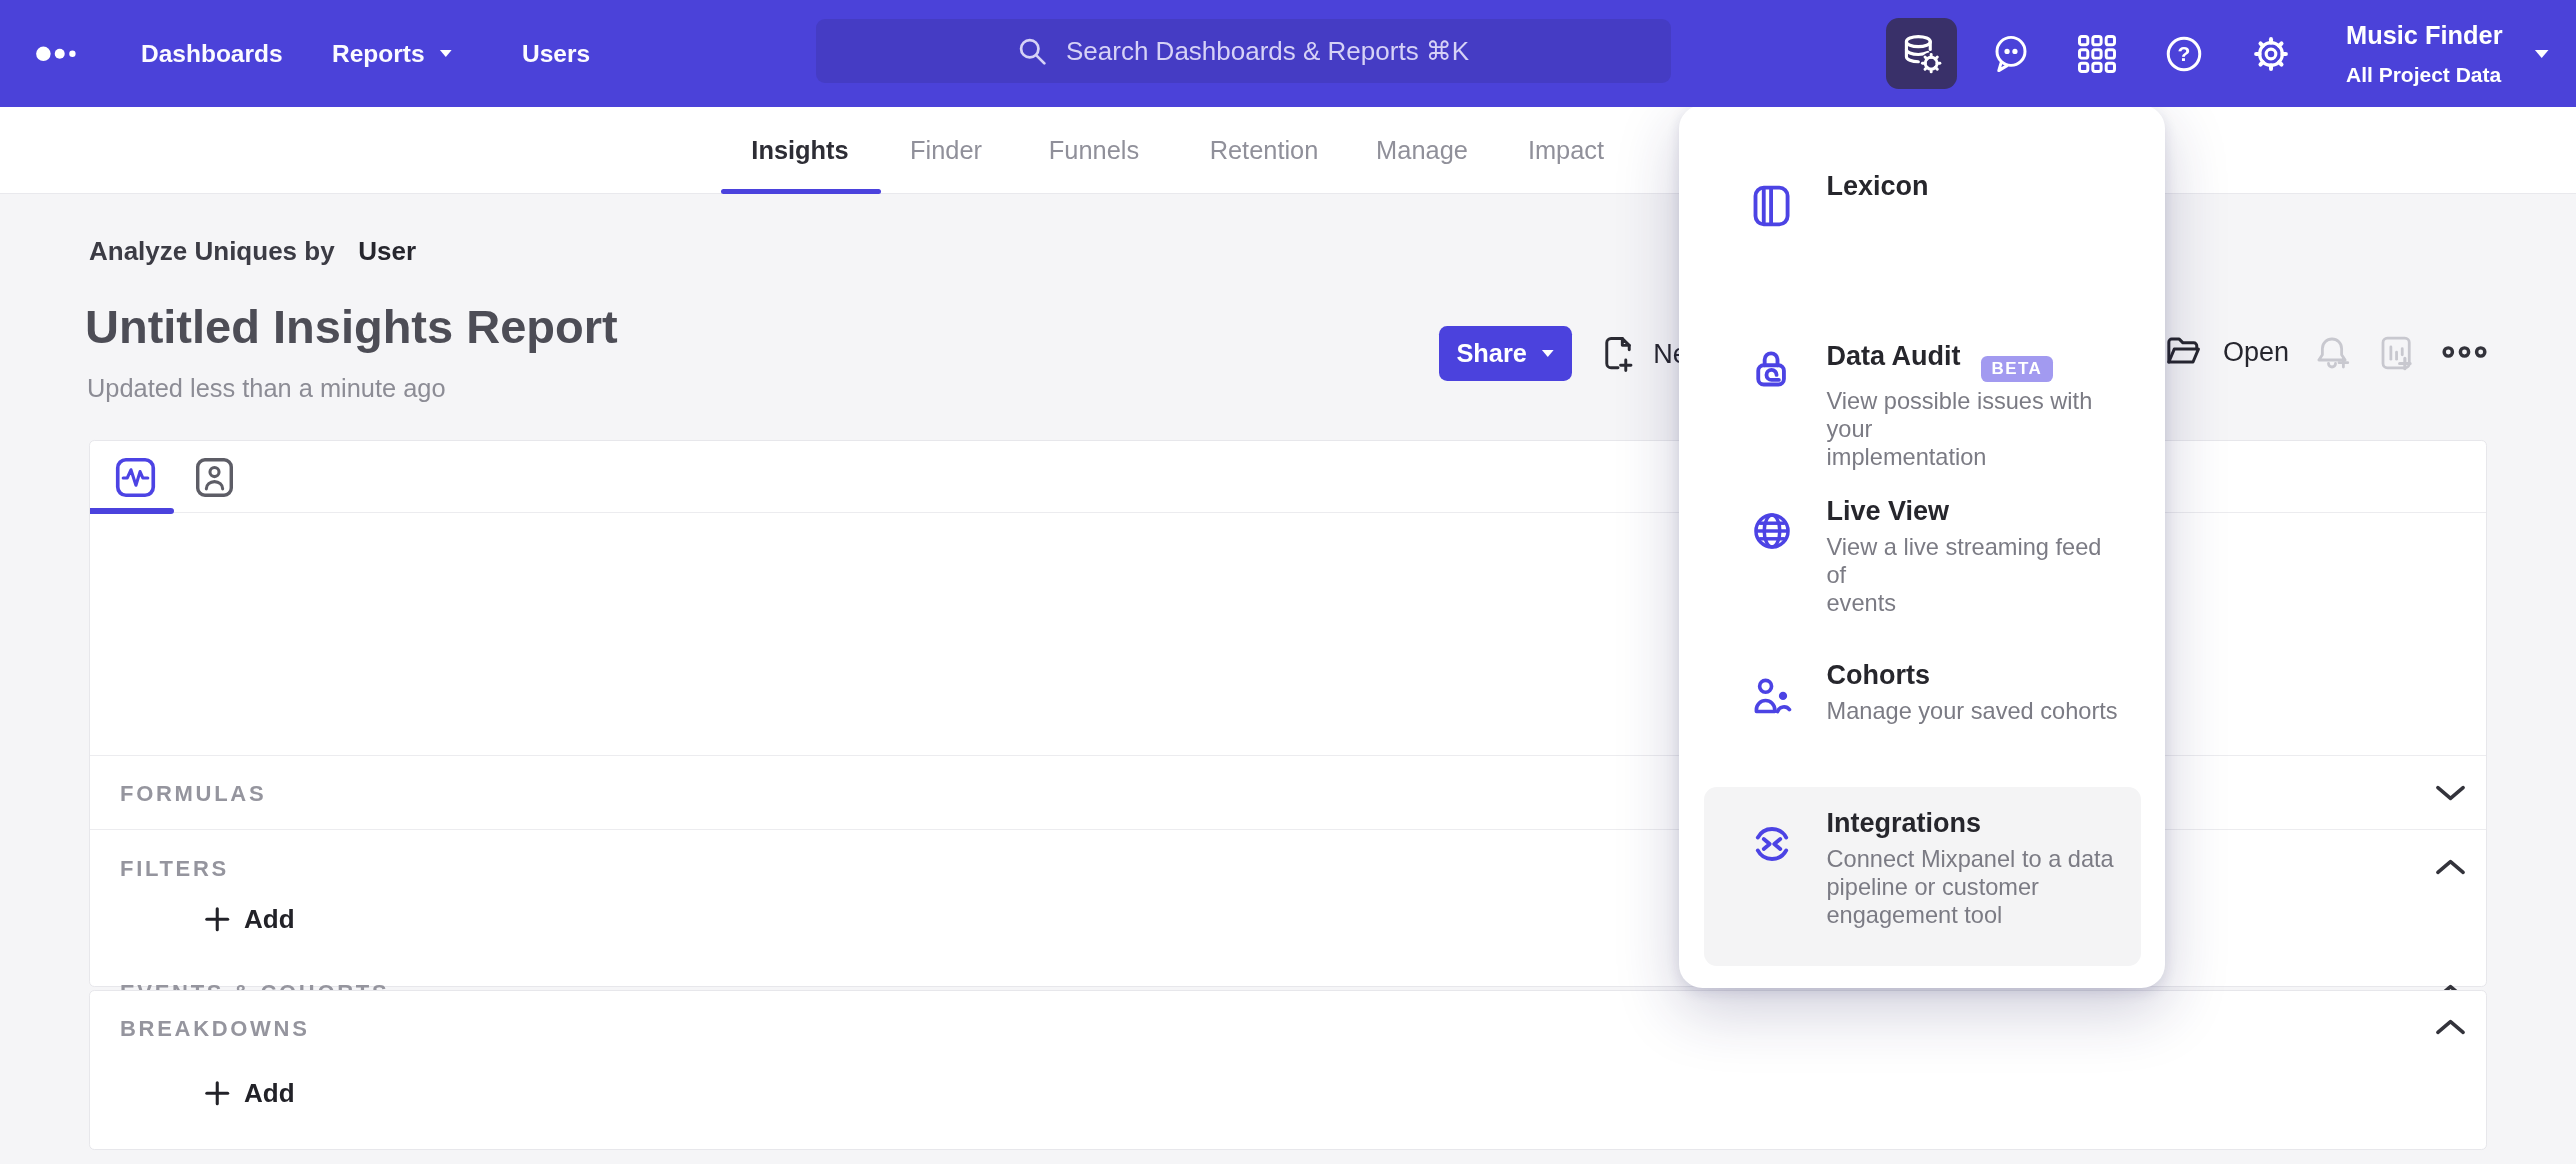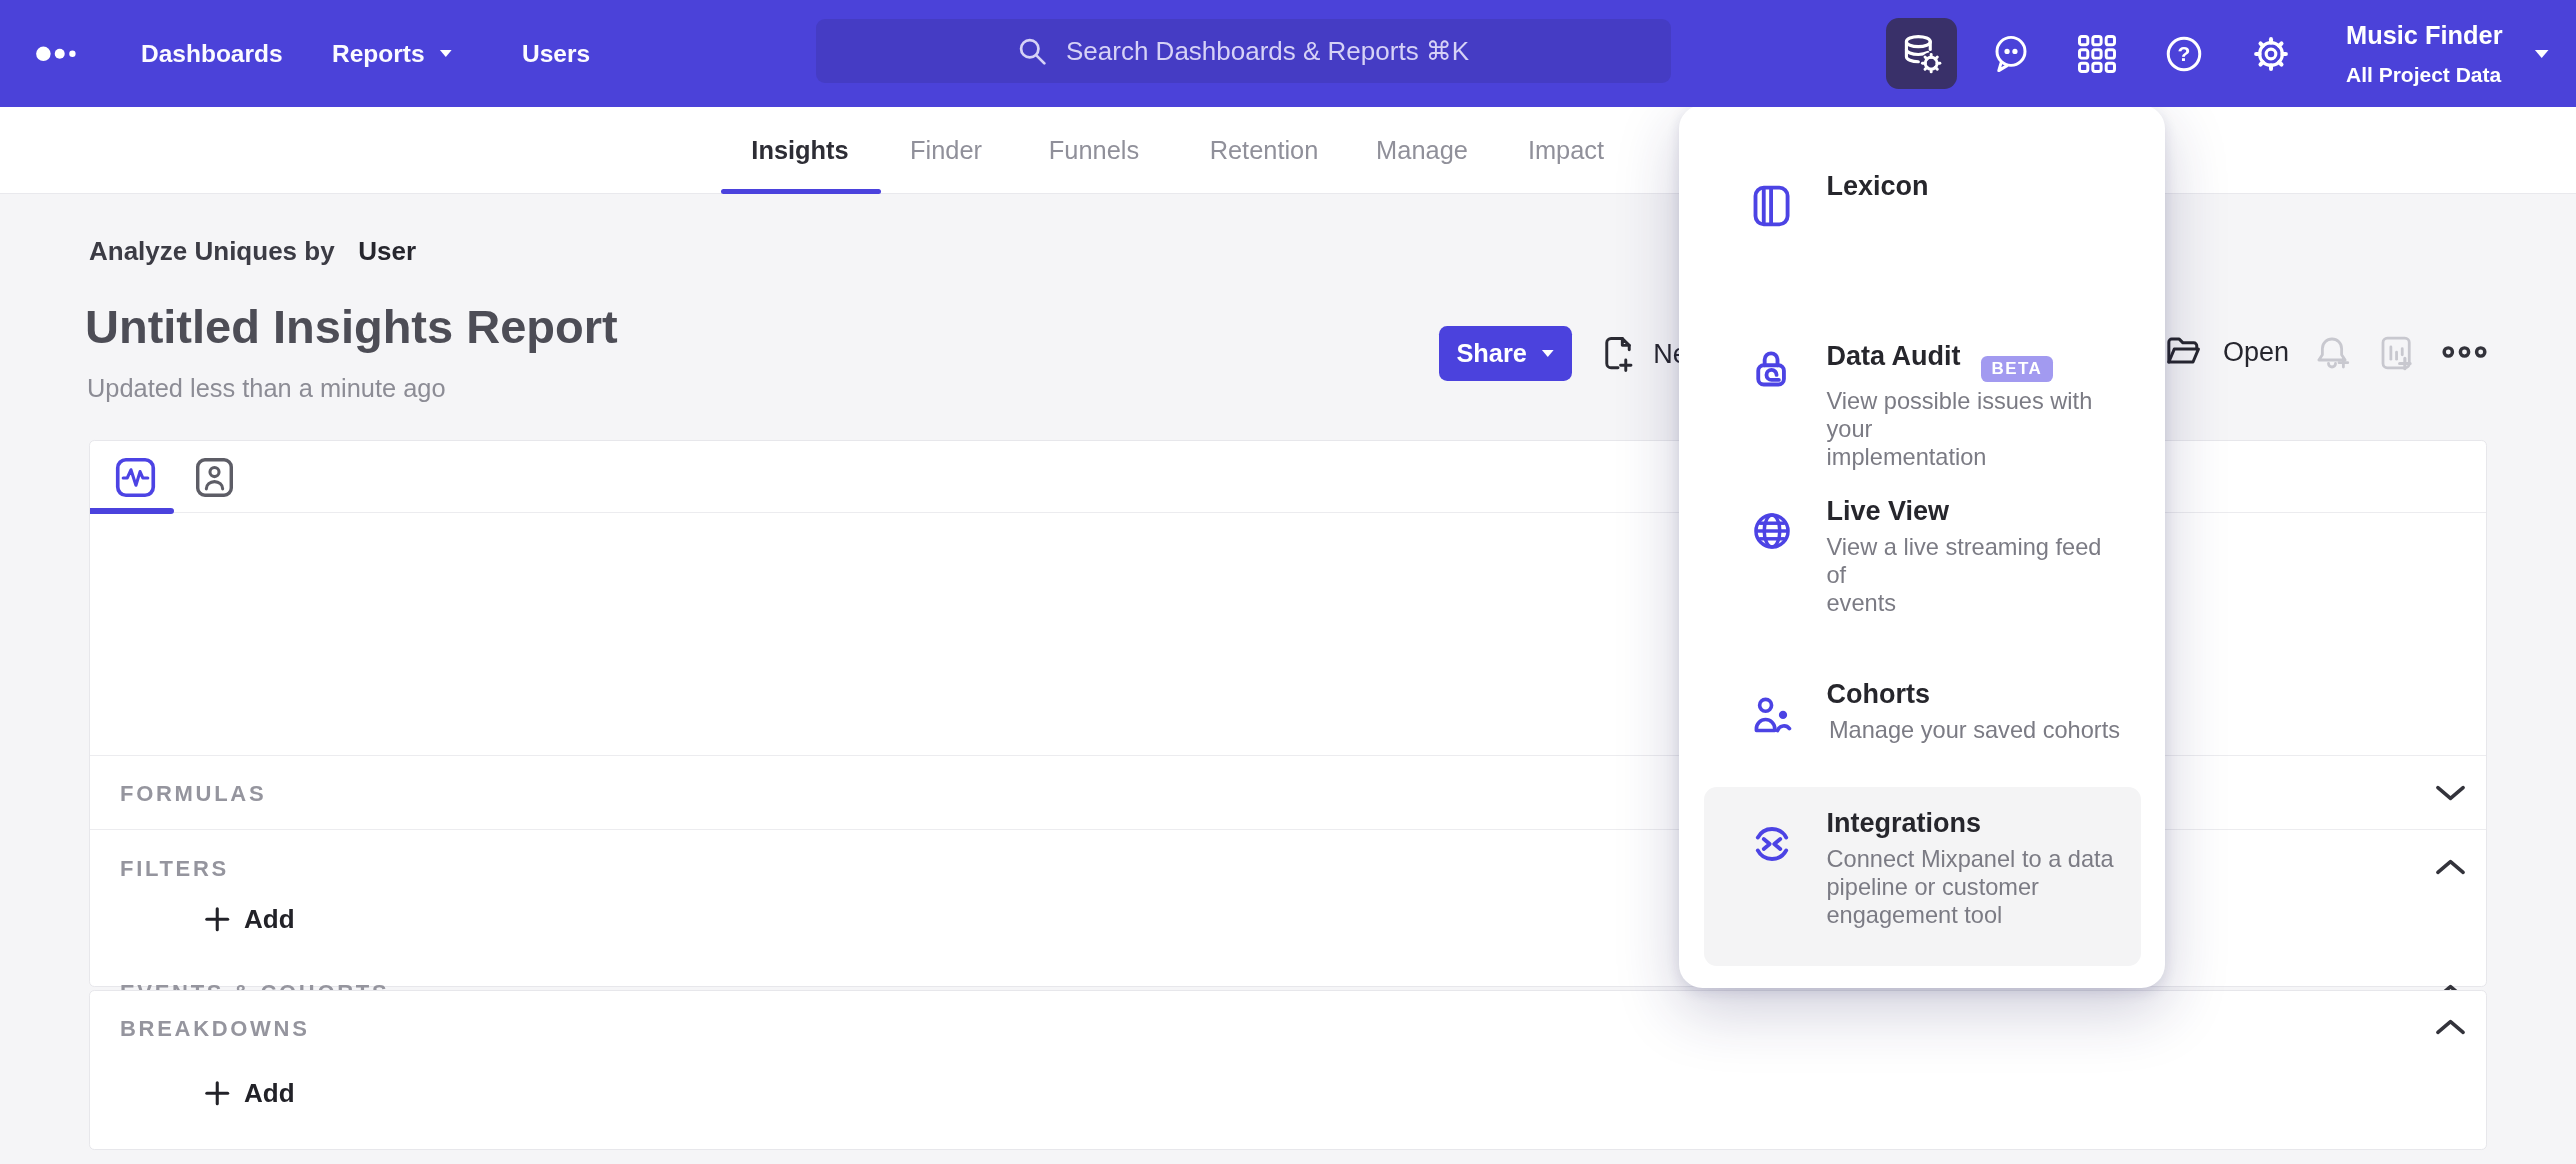--- a/index.html
+++ b/index.html
@@ -458,21 +458,21 @@
       </div>
       <div class="mi-text">
         <div class="mi-title">
             <span>Live View</span>
           </div>
         <div class="mi-desc">View a live streaming feed of
 events</div>
       </div>
     </div>
 
-    <div class="menu-item" style="top:558px;text-align:center;">
+    <div class="menu-item" style="top:539px;">
       <div class="mi-icon">
         <svg width="44" height="44" viewBox="0 0 48 48">
           <g fill="none" stroke="#4c43e4" stroke-width="4" stroke-linecap="round" stroke-linejoin="round">
             <circle cx="17" cy="14.5" r="6.5"></circle>
             <path d="M7 42 v-2 a10 10 0 0 1 20 0 v2 z"></path>
             <path d="M30 42 a7.5 7.5 0 0 1 13 -2"></path>
           </g>
           <circle cx="36" cy="25" r="4.5" fill="#4c43e4"></circle>
         </svg>
       </div>

